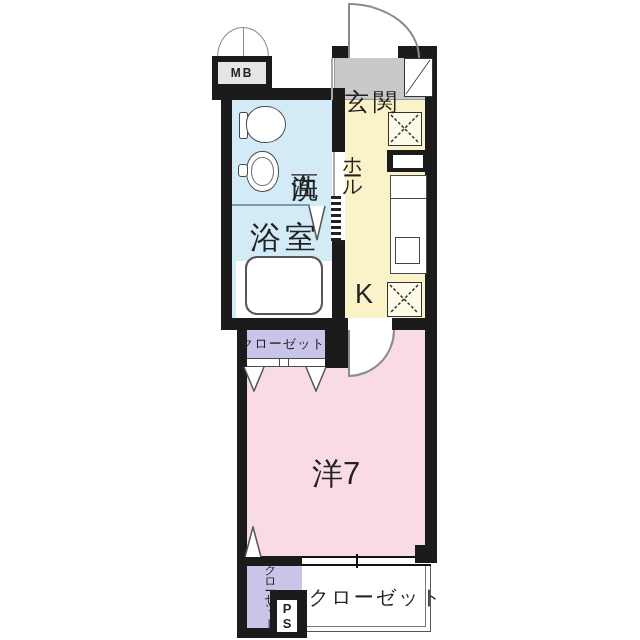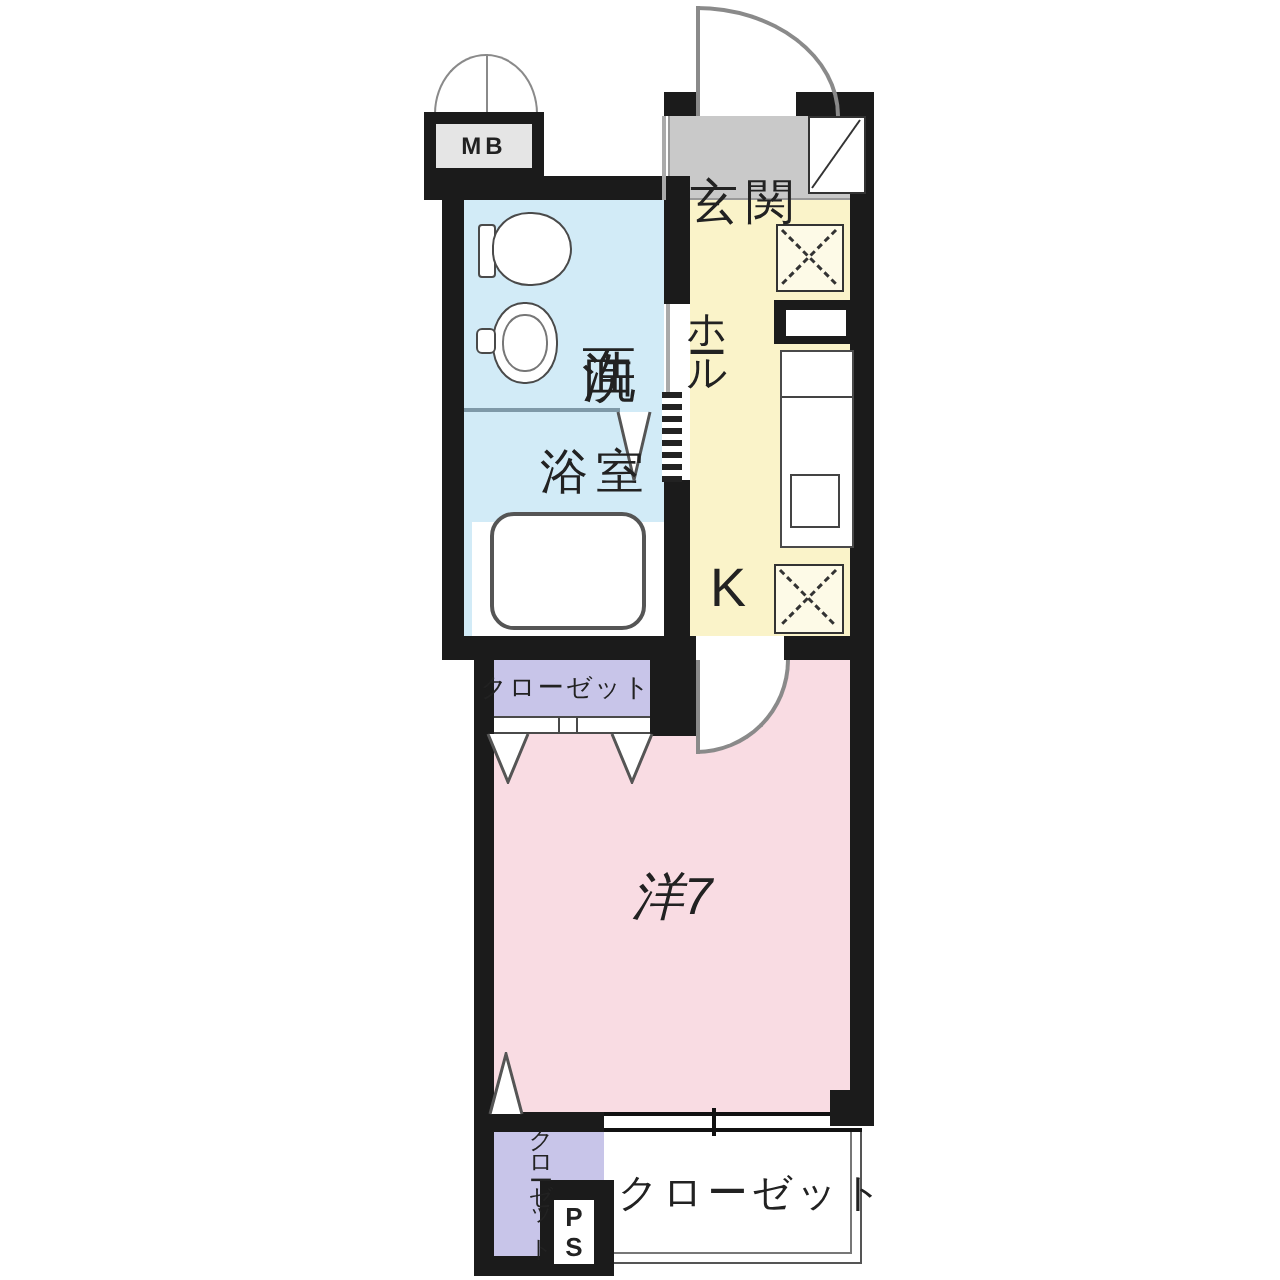--- a/index.html
+++ b/index.html
@@ -128,20 +128,20 @@
 
   <div class="abs" style="left:404px;top:58px;width:29px;height:39px;background:#fff;border:1.5px solid #333;">
     <svg width="26" height="36" viewBox="0 0 26 36">
       <line x1="25" y1="1" x2="1" y2="35" stroke="#333" stroke-width="1"></line>
     </svg>
   </div>
 
   <div class="abs lbl" style="left:338px;top:62px;width:70px;height:32px;font-size:24px;letter-spacing:4px;margin-top:24px;">玄関</div>
   <div class="abs lbl vert" style="left:287px;top:112px;width:34px;height:82px;font-size:27px;">洗面</div>
   <div class="abs lbl vert" style="left:337px;top:124px;width:32px;height:84px;font-size:20px;">ホール</div>
-  <div class="abs lbl" style="left:263px;top:221px;width:70px;height:32px;font-size:24px;letter-spacing:4px;">浴室</div>
+  <div class="abs lbl" style="left:250px;top:221px;width:70px;height:32px;font-size:31px;letter-spacing:4px;">浴室</div>
   <div class="abs lbl" style="left:348px;top:278px;width:32px;height:32px;font-size:27px;">K</div>
   <div class="abs lbl" style="left:239px;top:333px;width:88px;height:20px;font-size:13px;letter-spacing:1px;">クローゼット</div>
-  <div class="abs lbl" style="left:298px;top:429px;width:76px;height:38px;font-size:26px;font-style:italic;">洋7</div>
+  <div class="abs lbl" style="left:298px;top:454px;width:76px;height:38px;font-size:31px;">洋7</div>
   <div class="abs lbl vert" style="left:250px;top:567px;width:40px;height:46px;font-size:12px;line-height:19px;">クローゼット</div>
   <div class="abs lbl" style="left:326px;top:585px;width:100px;height:24px;font-size:20px;letter-spacing:2px;">クローゼット</div>
 
 </div>
 
 </body></html>

